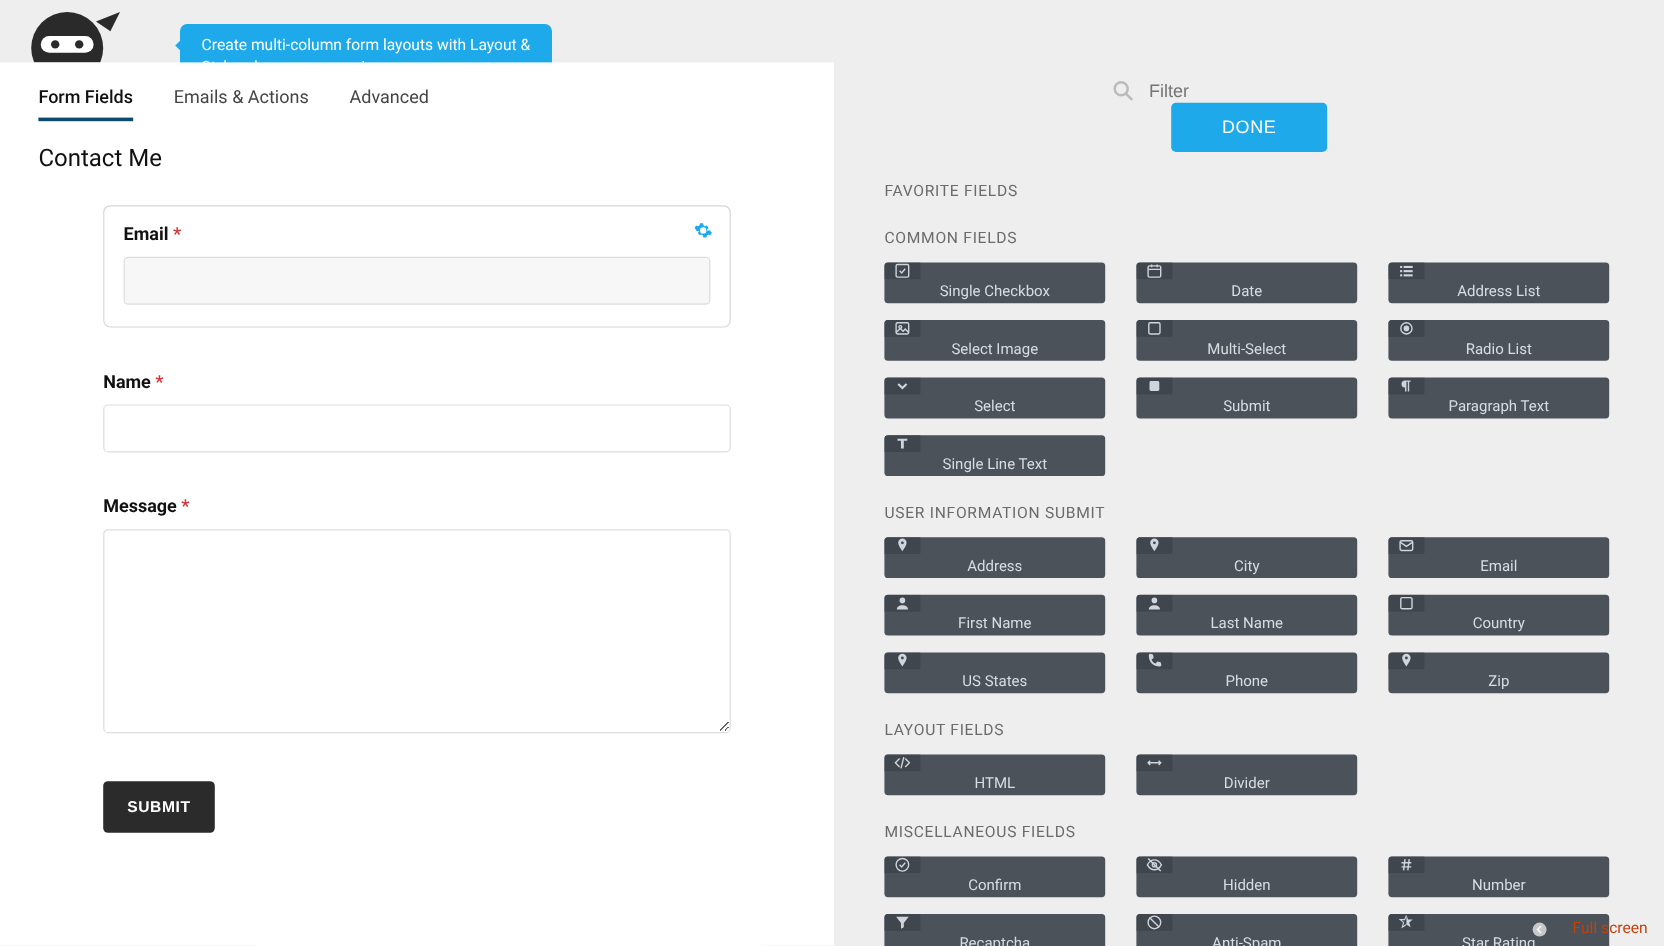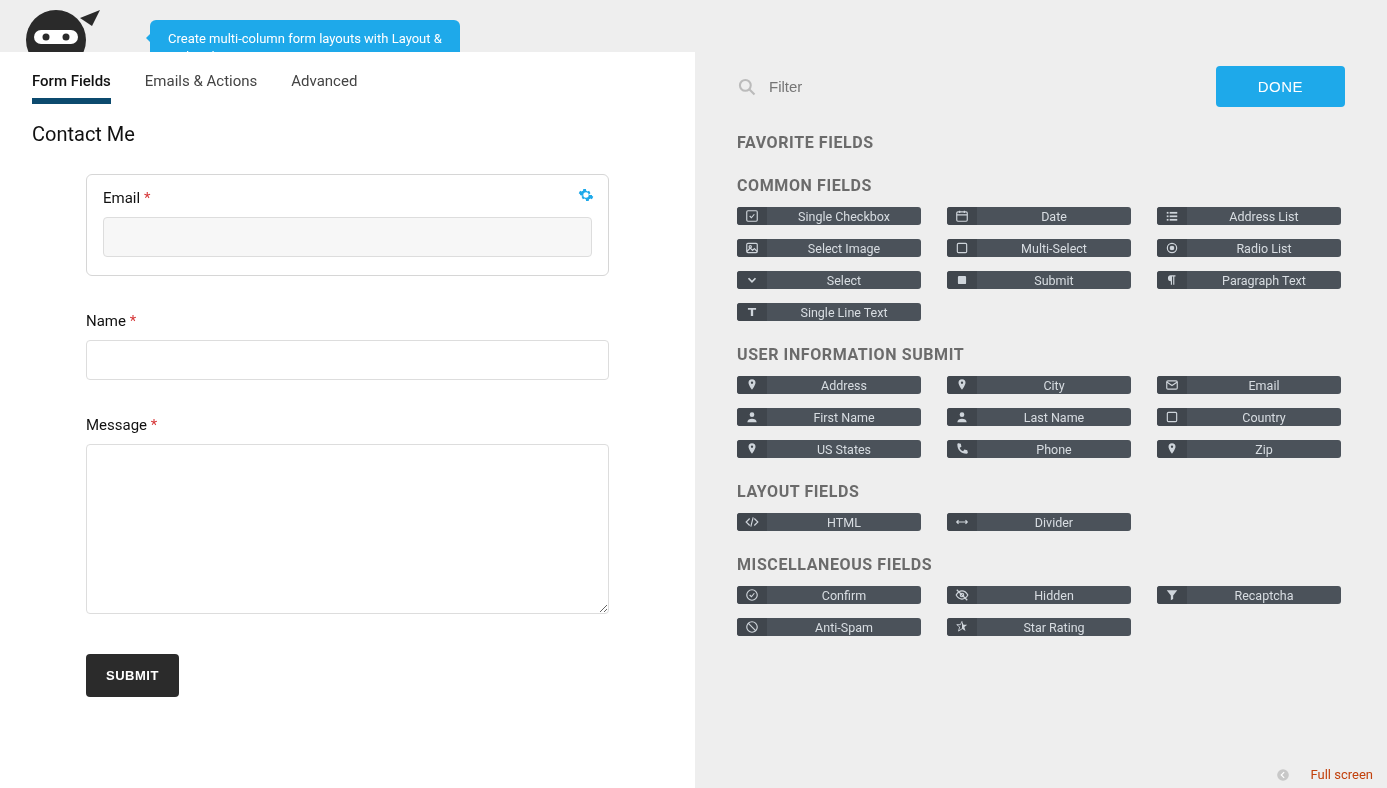--- a/index.html
+++ b/index.html
@@ -64,21 +64,21 @@
     margin-bottom: 18px;
   }
   .tab {
     font-size: 15px;
     color: #444;
     padding-bottom: 8px;
     cursor: pointer;
   }
   .tab.active {
     color: #111;
-    border-bottom: 6px solid #0c4a6e;
+    border-bottom: 3px solid #0c4a6e;
     font-weight: 500;
   }
   .form-title {
     font-size: 20px;
     font-weight: 400;
     color: #111;
     margin-bottom: 28px;
   }
   .form-area {
     padding: 0 54px;
@@ -86,21 +86,21 @@
   .field-card {
     border: 1px solid #d6d6d6;
     border-radius: 6px;
     padding: 14px 16px 18px;
     margin-bottom: 36px;
     position: relative;
     background: #fff;
   }
   .field-label {
     font-size: 15px;
-    font-weight: 400;
+    font-weight: 700;
     color: #111;
     margin-bottom: 10px;
   }
   .required { color: #d63638; }
   .field-input, .field-textarea {
     width: 100%;
     background: #f7f7f7;
     border: 1px solid #ddd;
     border-radius: 4px;
     padding: 10px 12px;
@@ -137,20 +137,21 @@
   }
   .right-header {
     position: sticky;
     top: 0;
     display: flex;
     align-items: center;
     padding: 14px 0 18px;
     background: #eeeeee;
     z-index: 5;
     margin-bottom: 8px;
+    flex-direction: column;
   }
   .search-wrap {
     display: flex;
     align-items: center;
     gap: 12px;
     flex: 1;
   }
   .search-icon { color: #bbb; }
   .filter-input {
     border: none;
@@ -165,42 +166,43 @@
     color: #fff;
     border: none;
     padding: 12px 42px;
     font-size: 15px;
     font-weight: 500;
     letter-spacing: 0.5px;
     border-radius: 4px;
     cursor: pointer;
   }
   .section-heading {
-    font-size: 16px;
-    font-weight: 700;
+    font-size: 13px;
+    font-weight: 400;
     letter-spacing: 0.6px;
     color: #6b6b6b;
     margin: 24px 0 12px;
   }
   .section-heading.first { margin-top: 4px; }
   .field-grid {
     display: grid;
     grid-template-columns: repeat(3, 184px);
     gap: 14px 26px;
   }
   .field-btn {
     display: flex;
     align-items: stretch;
     background: #4b525a;
     color: #d8dde2;
     border-radius: 3px;
     overflow: hidden;
-    height: 18px;
+    height: 34px;
     cursor: pointer;
     font-size: 12.5px;
+    flex-direction: column;
   }
   .field-btn .fi {
     width: 30px;
     display: flex;
     align-items: center;
     justify-content: center;
     background: #40464d;
     color: #cfd5db;
   }
   .field-btn .fl {
@@ -506,20 +508,31 @@
             <svg width="14" height="14" viewBox="0 0 24 24" fill="none" stroke="currentColor" stroke-width="2">
               <path d="M2 12s4-7 10-7 10 7 10 7-4 7-10 7-10-7-10-7z"></path>
               <circle cx="12" cy="12" r="3"></circle>
               <line x1="3" y1="3" x2="21" y2="21"></line>
             </svg>
           </div>
           <div class="fl">Hidden</div>
         </div>
         <div class="field-btn">
           <div class="fi">
+            <svg width="14" height="14" viewBox="0 0 24 24" fill="none" stroke="currentColor" stroke-width="2">
+              <line x1="5" y1="9" x2="19" y2="9"></line>
+              <line x1="5" y1="15" x2="19" y2="15"></line>
+              <line x1="10" y1="4" x2="8" y2="20"></line>
+              <line x1="16" y1="4" x2="14" y2="20"></line>
+            </svg>
+          </div>
+          <div class="fl">Number</div>
+        </div>
+        <div class="field-btn">
+          <div class="fi">
             <svg width="14" height="14" viewBox="0 0 24 24" fill="currentColor">
               <path d="M3 4h18l-7 9v6l-4 2v-8z"></path>
             </svg>
           </div>
           <div class="fl">Recaptcha</div>
         </div>
         <div class="field-btn">
           <div class="fi">
             <svg width="14" height="14" viewBox="0 0 24 24" fill="none" stroke="currentColor" stroke-width="2">
               <circle cx="12" cy="12" r="9"></circle>

